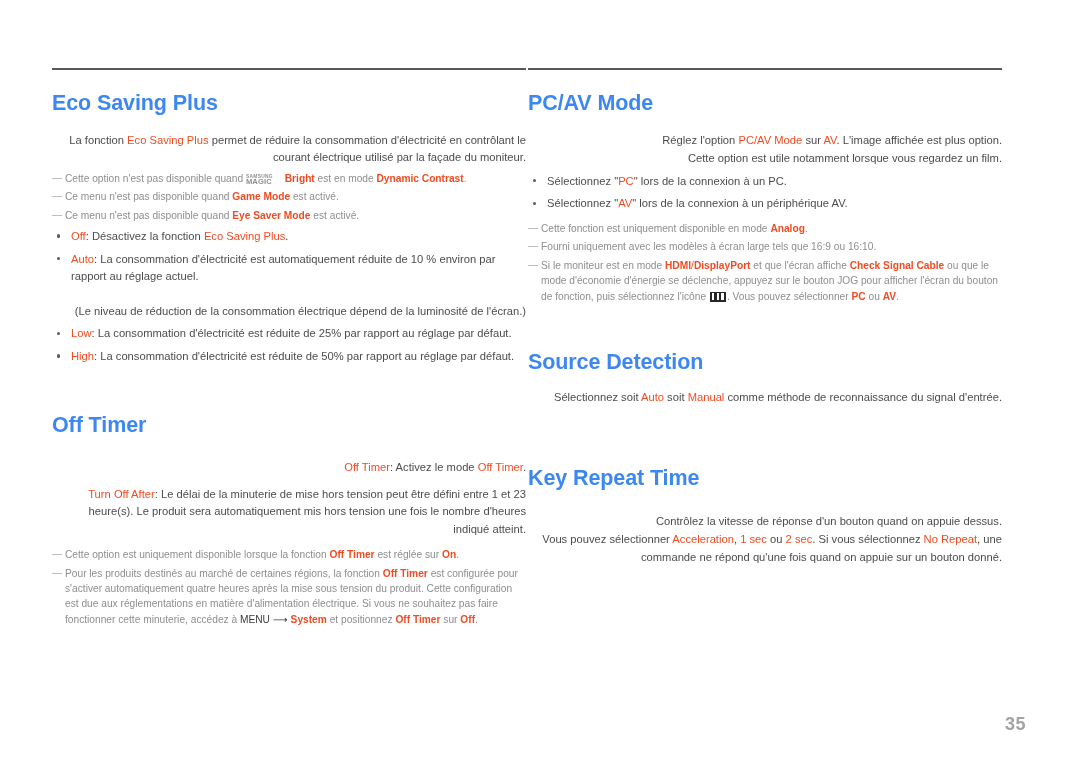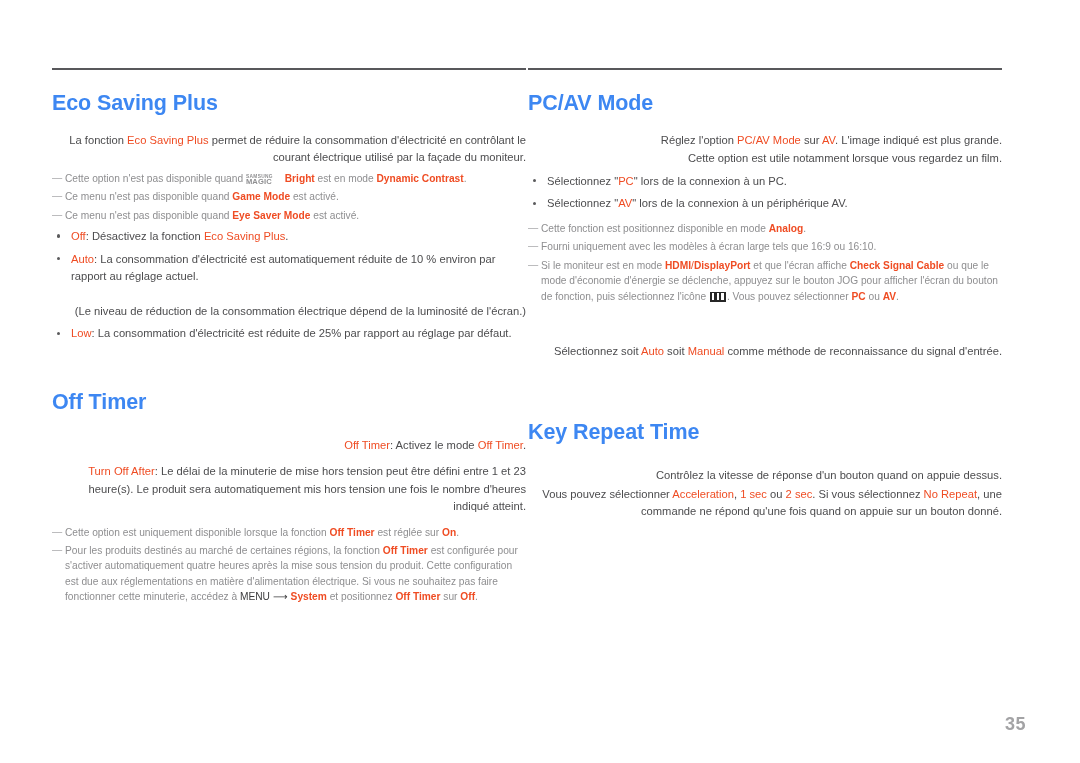--- a/index.html
+++ b/index.html
@@ -171,20 +171,21 @@
 
       <p class="note"><span class="dash">―</span><span>Ce menu n'est pas disponible quand </span><span class="accent" style="font-weight:bold">Eye Saver Mode</span><span> est activé.</span></p>
 
       <p class="bullet"><span class="dot"></span><span class="accent">Off</span><span>: Désactivez la fonction </span><span class="accent">Eco Saving Plus</span><span>.</span></p>
 
       <p class="bullet"><span class="dot"></span><span class="accent">Auto</span><span>: La consommation d'électricité est automatiquement réduite de 10 % environ par rapport au réglage actuel.</span></p>
       <p class="sub-line">(Le niveau de réduction de la consommation électrique dépend de la luminosité de l'écran.)</p>
 
       <p class="bullet"><span class="dot"></span><span class="accent">Low</span><span>: La consommation d'électricité est réduite de 25% par rapport au réglage par défaut.</span></p>
 
+      <p class="bullet"><span class="dot"></span><span class="accent">High</span><span>: La consommation d'électricité est réduite de 50% par rapport au réglage par défaut.</span></p>
     </div>
 
     <div style="height:26px"></div>
 
     <h1 class="section-title">Off Timer</h1>
 
     <div class="body-block" style="margin-top:22px">
 
       <p class="para"><span class="accent">Off Timer</span><span>: Activez le mode </span><span class="accent">Off Timer</span><span>.</span></p>
 
@@ -197,37 +198,38 @@
   </div>
 
   <div class="col col-right">
 
     <div class="rule"></div>
 
     <h1 class="section-title">PC/AV Mode</h1>
 
     <div class="body-block">
 
-      <p class="para tight"><span>Réglez l'option </span><span class="accent">PC/AV Mode</span><span> sur </span><span class="accent">AV</span><span>. L'image indiqué est plus grande.</span></p>
+      <p class="para tight"><span>Réglez l'option </span><span class="accent">PC/AV Mode</span><span> sur </span><span class="accent">AV</span><span>. L'image affichée est plus option.</span></p>
 
       <p class="para">Cette option est utile notamment lorsque vous regardez un film.</p>
 
       <p class="bullet"><span class="dot"></span><span>Sélectionnez "</span><span class="accent">PC</span><span>" lors de la connexion à un PC.</span></p>
 
       <p class="bullet"><span class="dot"></span><span>Sélectionnez "</span><span class="accent">AV</span><span>" lors de la connexion à un périphérique AV.</span></p>
 
-      <p class="note" style="margin-top:8px"><span class="dash">―</span><span>Cette fonction est positionnez disponible en mode </span><span class="accent" style="font-weight:bold">Analog</span><span>.</span></p>
+      <p class="note" style="margin-top:8px"><span class="dash">―</span><span>Cette fonction est uniquement disponible en mode </span><span class="accent" style="font-weight:bold">Analog</span><span>.</span></p>
 
       <p class="note"><span class="dash">―</span><span>Fourni uniquement avec les modèles à écran large tels que 16:9 ou 16:10.</span></p>
 
       <p class="note"><span class="dash">―</span><span>Si le moniteur est en mode </span><span class="accent" style="font-weight:bold">HDMI</span><span class="accent">/</span><span class="accent" style="font-weight:bold">DisplayPort</span><span> et que l'écran affiche </span><span class="accent" style="font-weight:bold">Check Signal Cable</span><span> ou que le mode d'économie d'énergie se déclenche, appuyez sur le bouton JOG pour afficher l'écran du bouton de fonction, puis sélectionnez l'icône </span><span class="src-icon"><i></i><i></i><i></i></span><span>. Vous pouvez sélectionner </span><span class="accent" style="font-weight:bold">PC</span><span> ou </span><span class="accent" style="font-weight:bold">AV</span><span>.</span></p>
     </div>
 
     <div style="height:25px"></div>
 
+    <h1 class="section-title">Source Detection</h1>
 
     <div class="body-block" style="margin-top:14px">
       <p class="para"><span>Sélectionnez soit </span><span class="accent">Auto</span><span> soit </span><span class="accent">Manual</span><span> comme méthode de reconnaissance du signal d'entrée.</span></p>
     </div>
 
     <div style="height:35px"></div>
 
     <h1 class="section-title">Key Repeat Time</h1>
 
     <div class="body-block" style="margin-top:22px">

